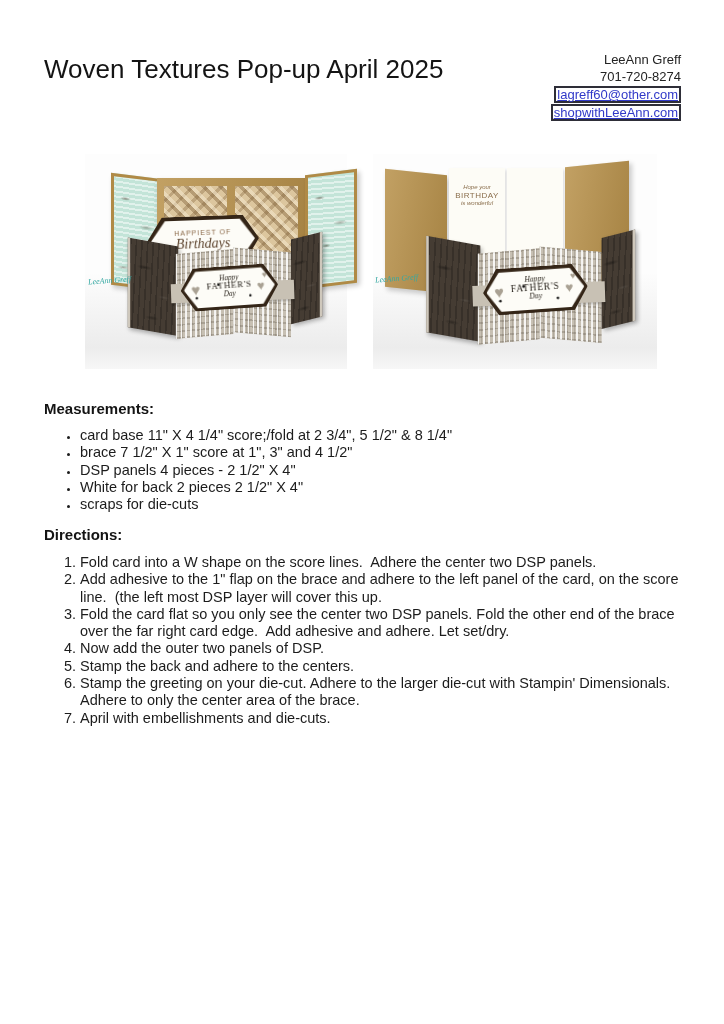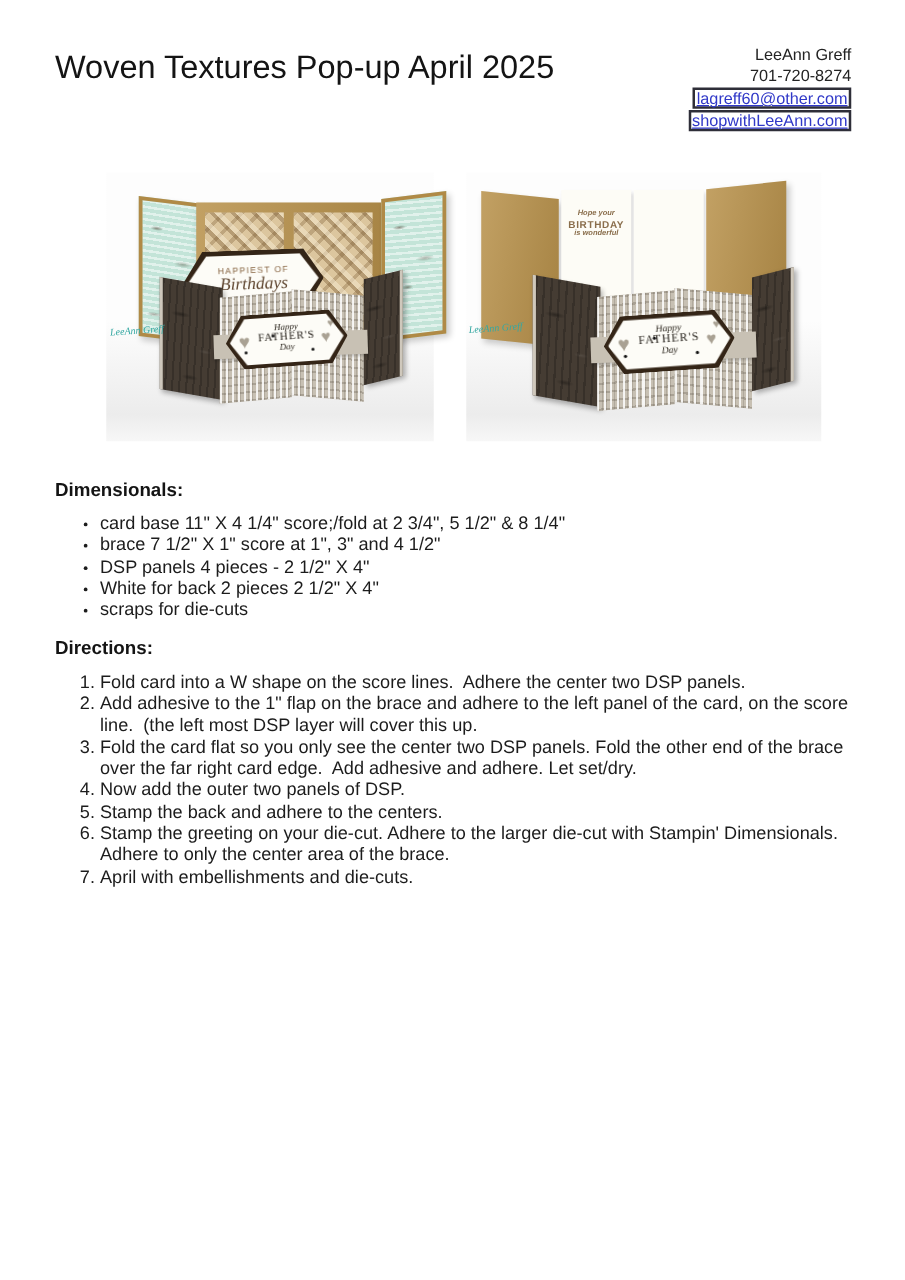--- a/index.html
+++ b/index.html
@@ -1,17 +1,17 @@
 <!DOCTYPE html>
 <html><head>
 <meta charset="utf-8">
 <style>
   html,body{margin:0;padding:0;background:#ffffff;}
   body{width:724px;height:1024px;font-family:"Liberation Sans",sans-serif;color:#1c1c1c;}
-  .page{position:relative;width:724px;height:752px;background:#fff;overflow:hidden;}
+  .page{position:relative;width:724px;height:752px;background:#fff;overflow:hidden;margin-top:16px;}
 
   
   .title{position:absolute;left:44px;top:38px;margin:0;font-size:26px;font-weight:400;color:#141414;}
   .contact{position:absolute;right:43px;top:35px;text-align:right;font-size:13px;line-height:17px;color:#232323;}
   .contact .row{display:block;}
   .linkbox{display:inline-block;border:2px solid #2e2e38;padding:0 1px;margin-top:1px;line-height:13px;}
   .linkbox a{color:#3038c8;text-decoration:underline;font-size:13px;cursor:pointer;}
 
   
   .photo{position:absolute;top:138px;height:215px;background:linear-gradient(#fdfdfd 55%,#ececec 90%,#f7f7f7);}
@@ -67,21 +67,21 @@
   .heart.h1{left:9px;top:14px;font-size:19px;}
   .heart.h2{right:9px;top:5px;font-size:11px;}
   .heart.h3{right:13px;top:16px;font-size:16px;}
   .dot{width:3px;height:3px;border-radius:50%;background:#111;}
   .dot.d1{left:14px;top:32px;}
   .dot.d2{left:42px;top:17px;}
   .dot.d3{right:30px;top:33px;}
 
   
   .ok-left{left:12px;top:18px;width:62px;height:118px;transform:skewY(6deg);box-shadow:2px 3px 5px rgba(0,0,0,.2);}
-  .ok-p1,.ok-p2{top:14px;width:56px;height:120px;background:#fdfcf6;box-shadow:1px 2px 3px rgba(0,0,0,.15);font-weight:bold;}
+  .ok-p1,.ok-p2{top:14px;width:56px;height:120px;background:#fdfcf6;box-shadow:1px 2px 3px rgba(0,0,0,.15);}
   .ok-p1{left:76px;}
   .ok-p2{left:134px;}
   .ok-right{left:192px;top:10px;width:64px;height:118px;transform:skewY(-6deg);box-shadow:3px 3px 5px rgba(0,0,0,.2);}
   .floor{left:60px;top:126px;width:160px;height:28px;background:#ece5d0;}
   .stamp{top:16px;left:0;right:0;text-align:center;color:#8a6e4c;}
   .stamp div{position:relative;}
   .s1{font-size:6px;font-style:italic;line-height:7px;}
   .s2{font-size:8px;letter-spacing:.5px;line-height:9px;}
   .s3{font-size:6px;font-style:italic;line-height:7px;}
   .leaves{bottom:5px;left:4px;right:4px;height:16px;background-image:
@@ -196,21 +196,21 @@
           <div class="fd-l1">Happy</div>
           <div class="fd-l2">FATHER'S</div>
           <div class="fd-l3">Day</div>
         </div>
       </div>
     </div>
     <div class="watermark wm-right">LeeAnn Greff</div>
   </figure>
 
   <section class="section" id="measurements">
-    <h2>Dimensionals:</h2>
+    <h2>Measurements:</h2>
     <ul>
       <li>card base 11" X 4 1/4" score;/fold at 2 3/4", 5 1/2" &amp; 8 1/4"</li>
       <li>brace 7 1/2" X 1" score at 1", 3" and 4 1/2"</li>
       <li>DSP panels 4 pieces - 2 1/2" X 4"</li>
       <li>White for back 2 pieces 2 1/2" X 4"</li>
       <li>scraps for die-cuts</li>
     </ul>
   </section>
 
   <section class="section" id="directions">

